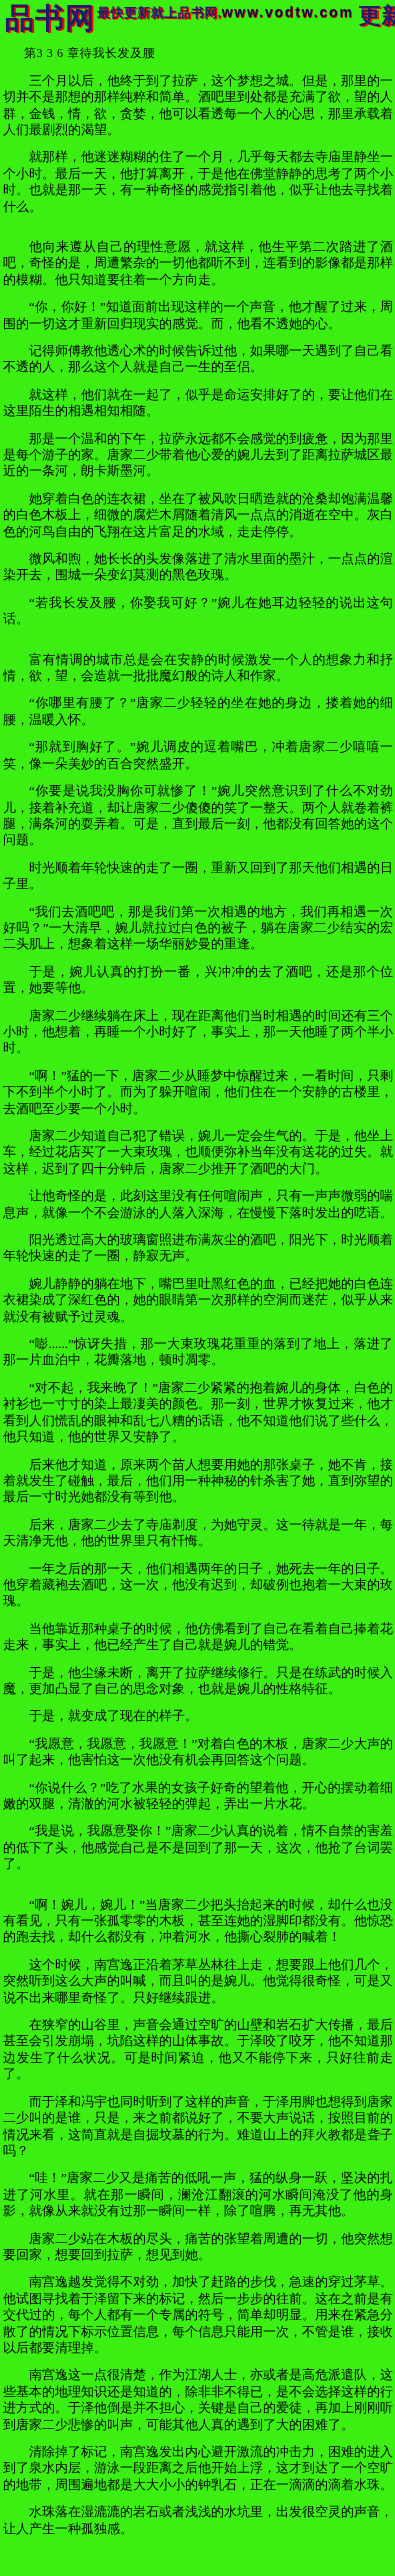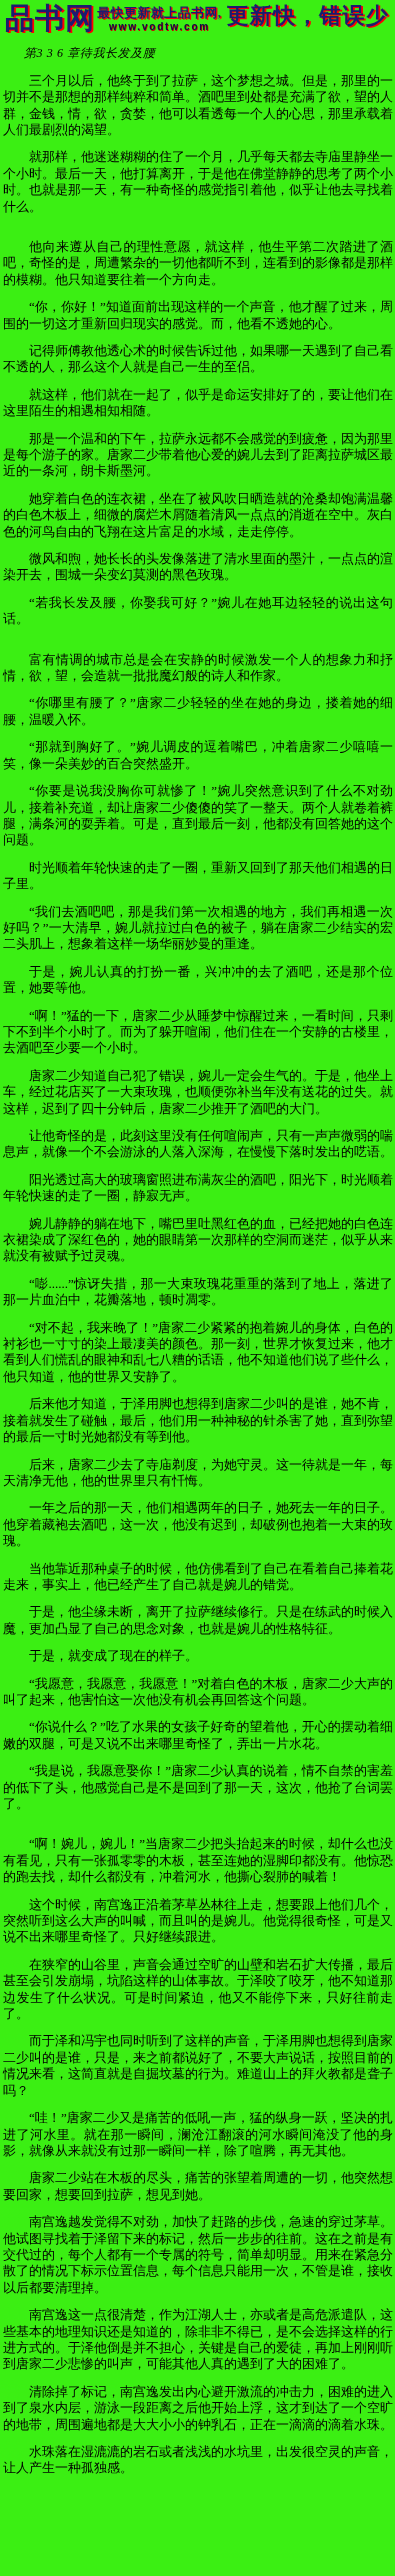--- a/index.html
+++ b/index.html
@@ -31,33 +31,33 @@
     font-size:29px;
     font-weight:bold;
     line-height:1.0;
     color:var(--navy);
     text-shadow:1.8px 1.2px 0 var(--red);
     letter-spacing:1.2px;
     cursor:pointer;
   }
   .header-mid{
     display:flex;
-    flex-direction:column;
+    flex-direction:row;
     margin-left:1.8px;
     margin-top:1.8px;
   }
   .tagline{
     font-size:12.8px;
     font-weight:bold;
     color:var(--navy);
     text-shadow:1.2px 0.6px 0 var(--red);
     letter-spacing:0.6px;
   }
   .site-url{
-    font-size:10px;
+    font-size:14px;
     font-weight:bold;
     font-family:"Liberation Sans","DejaVu Sans",sans-serif;
     color:#0D0D45;
     letter-spacing:1.8px;
     text-align:center;
     line-height:1.0;
     text-shadow:0.6px 0.6px 0 #cc0000;
     cursor:pointer;
   }
   .slogan{
@@ -69,21 +69,20 @@
     margin-top:0.6px;
     letter-spacing:1.2px;
     line-height:1.1;
   }
   
   .chapter-title{
     margin:12px 0 0 24px;
     font-size:12px;
     color:var(--ink);
     letter-spacing:0.6px;
-    font-style:italic;
   }
   
   .content{
     padding:0 3px;
     margin-top:7.3px;
   }
   .para{
     margin:11px 0;
     font-size:13px;
     line-height:16.4px;
@@ -120,35 +119,36 @@
       <p class="para">她穿着白色的连衣裙，坐在了被风吹日晒造就的沧桑却饱满温馨的白色木板上，细微的腐烂木屑随着清风一点点的消逝在空中。灰白色的河鸟自由的飞翔在这片富足的水域，走走停停。</p>
       <p class="para">微风和煦，她长长的头发像落进了清水里面的墨汁，一点点的渲染开去，围城一朵变幻莫测的黑色玫瑰。</p>
       <p class="para">“若我长发及腰，你娶我可好？”婉儿在她耳边轻轻的说出这句话。</p>
       <p class="para gap-lg">富有情调的城市总是会在安静的时候激发一个人的想象力和抒情，欲，望，会造就一批批魔幻般的诗人和作家。</p>
       <p class="para">“你哪里有腰了？”唐家二少轻轻的坐在她的身边，搂着她的细腰，温暖入怀。</p>
       <p class="para">“那就到胸好了。”婉儿调皮的逗着嘴巴，冲着唐家二少嘻嘻一笑，像一朵美妙的百合突然盛开。</p>
       <p class="para">“你要是说我没胸你可就惨了！”婉儿突然意识到了什么不对劲儿，接着补充道，却让唐家二少傻傻的笑了一整天。两个人就卷着裤腿，满条河的耍弄着。可是，直到最后一刻，他都没有回答她的这个问题。</p>
       <p class="para">时光顺着年轮快速的走了一圈，重新又回到了那天他们相遇的日子里。</p>
       <p class="para">“我们去酒吧吧，那是我们第一次相遇的地方，我们再相遇一次好吗？”一大清早，婉儿就拉过白色的被子，躺在唐家二少结实的宏二头肌上，想象着这样一场华丽妙曼的重逢。</p>
       <p class="para">于是，婉儿认真的打扮一番，兴冲冲的去了酒吧，还是那个位置，她要等他。</p>
+      <p class="para">唐家二少继续躺在床上，现在距离他们当时相遇的时间还有三个小时，他想着，再睡一个小时好了，事实上，那一天他睡了两个半小时。</p>
       <p class="para">“啊！”猛的一下，唐家二少从睡梦中惊醒过来，一看时间，只剩下不到半个小时了。而为了躲开喧闹，他们住在一个安静的古楼里，去酒吧至少要一个小时。</p>
       <p class="para">唐家二少知道自己犯了错误，婉儿一定会生气的。于是，他坐上车，经过花店买了一大束玫瑰，也顺便弥补当年没有送花的过失。就这样，迟到了四十分钟后，唐家二少推开了酒吧的大门。</p>
       <p class="para">让他奇怪的是，此刻这里没有任何喧闹声，只有一声声微弱的喘息声，就像一个不会游泳的人落入深海，在慢慢下落时发出的呓语。</p>
       <p class="para">阳光透过高大的玻璃窗照进布满灰尘的酒吧，阳光下，时光顺着年轮快速的走了一圈，静寂无声。</p>
       <p class="para">婉儿静静的躺在地下，嘴巴里吐黑红色的血，已经把她的白色连衣裙染成了深红色的，她的眼睛第一次那样的空洞而迷茫，似乎从来就没有被赋予过灵魂。</p>
       <p class="para">“嘭......”惊讶失措，那一大束玫瑰花重重的落到了地上，落进了那一片血泊中，花瓣落地，顿时凋零。</p>
       <p class="para">“对不起，我来晚了！”唐家二少紧紧的抱着婉儿的身体，白色的衬衫也一寸寸的染上最凄美的颜色。那一刻，世界才恢复过来，他才看到人们慌乱的眼神和乱七八糟的话语，他不知道他们说了些什么，他只知道，他的世界又安静了。</p>
-      <p class="para">后来他才知道，于泽用脚也想得到唐家二少叫的是谁，她不肯，接着就发生了碰触，最后，他们用一种神秘的针杀害了她，直到弥望的最后一寸时光她都没有等到他。</p>
+      <p class="para">后来他才知道，原来两个苗人想要用她的那张桌子，她不肯，接着就发生了碰触，最后，他们用一种神秘的针杀害了她，直到弥望的最后一寸时光她都没有等到他。</p>
       <p class="para">后来，唐家二少去了寺庙剃度，为她守灵。这一待就是一年，每天清净无他，他的世界里只有忏悔。</p>
       <p class="para">一年之后的那一天，他们相遇两年的日子，她死去一年的日子。他穿着藏袍去酒吧，这一次，他没有迟到，却破例也抱着一大束的玫瑰。</p>
       <p class="para">当他靠近那种桌子的时候，他仿佛看到了自己在看着自己捧着花走来，事实上，他已经产生了自己就是婉儿的错觉。</p>
       <p class="para">于是，他尘缘未断，离开了拉萨继续修行。只是在练武的时候入魔，更加凸显了自己的思念对象，也就是婉儿的性格特征。</p>
       <p class="para">于是，就变成了现在的样子。</p>
       <p class="para">“我愿意，我愿意，我愿意！”对着白色的木板，唐家二少大声的叫了起来，他害怕这一次他没有机会再回答这个问题。</p>
-      <p class="para">“你说什么？”吃了水果的女孩子好奇的望着他，开心的摆动着细嫩的双腿，可是又说不出来哪里奇怪了，弄出一片水花。</p>
+      <p class="para">“你说什么？”吃了水果的女孩子好奇的望着他，开心的摆动着细嫩的双腿，清澈的河水被轻轻的弹起，弄出一片水花。</p>
       <p class="para">“我是说，我愿意娶你！”唐家二少认真的说着，情不自禁的害羞的低下了头，他感觉自己是不是回到了那一天，这次，他抢了台词罢了。</p>
       <p class="para gap-lg">“啊！婉儿，婉儿！”当唐家二少把头抬起来的时候，却什么也没有看见，只有一张孤零零的木板，甚至连她的湿脚印都没有。他惊恐的跑去找，却什么都没有，冲着河水，他撕心裂肺的喊着！</p>
       <p class="para">这个时候，南宫逸正沿着茅草丛林往上走，想要跟上他们几个，突然听到这么大声的叫喊，而且叫的是婉儿。他觉得很奇怪，可是又说不出来哪里奇怪了。只好继续跟进。</p>
       <p class="para">在狭窄的山谷里，声音会通过空旷的山壁和岩石扩大传播，最后甚至会引发崩塌，坑陷这样的山体事故。于泽咬了咬牙，他不知道那边发生了什么状况。可是时间紧迫，他又不能停下来，只好往前走了。</p>
       <p class="para">而于泽和冯宇也同时听到了这样的声音，于泽用脚也想得到唐家二少叫的是谁，只是，来之前都说好了，不要大声说话，按照目前的情况来看，这简直就是自掘坟墓的行为。难道山上的拜火教都是聋子吗？</p>
       <p class="para">“哇！”唐家二少又是痛苦的低吼一声，猛的纵身一跃，坚决的扎进了河水里。就在那一瞬间，澜沧江翻滚的河水瞬间淹没了他的身影，就像从来就没有过那一瞬间一样，除了喧腾，再无其他。</p>
       <p class="para">唐家二少站在木板的尽头，痛苦的张望着周遭的一切，他突然想要回家，想要回到拉萨，想见到她。</p>
       <p class="para">南宫逸越发觉得不对劲，加快了赶路的步伐，急速的穿过茅草。他试图寻找着于泽留下来的标记，然后一步步的往前。这在之前是有交代过的，每个人都有一个专属的符号，简单却明显。用来在紧急分散了的情况下标示位置信息，每个信息只能用一次，不管是谁，接收以后都要清理掉。</p>
       <p class="para">南宫逸这一点很清楚，作为江湖人士，亦或者是高危派遣队，这些基本的地理知识还是知道的，除非非不得已，是不会选择这样的行进方式的。于泽他倒是并不担心，关键是自己的爱徒，再加上刚刚听到唐家二少悲惨的叫声，可能其他人真的遇到了大的困难了。</p>
       <p class="para">清除掉了标记，南宫逸发出内心避开激流的冲击力，困难的进入到了泉水内层，游泳一段距离之后他开始上浮，这才到达了一个空旷的地带，周围遍地都是大大小小的钟乳石，正在一滴滴的滴着水珠。</p>

